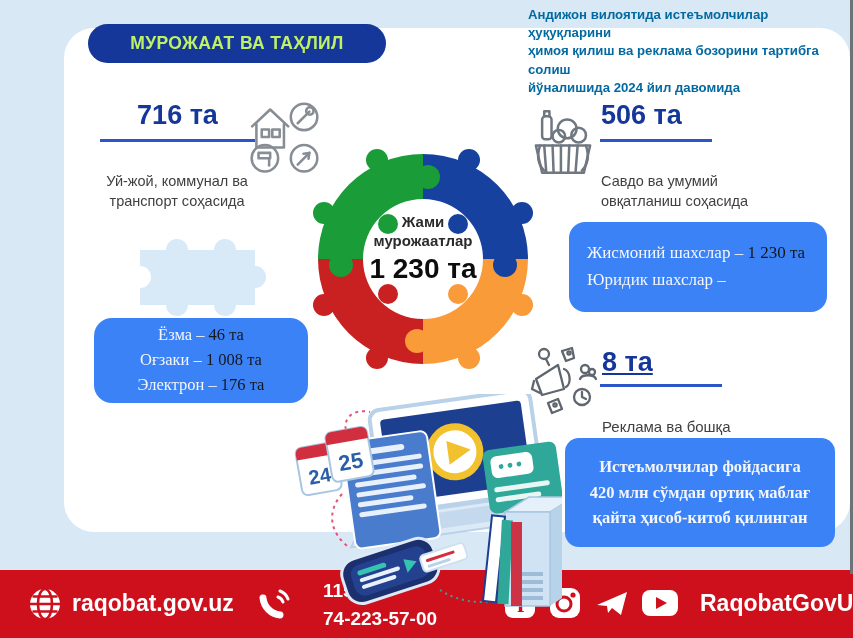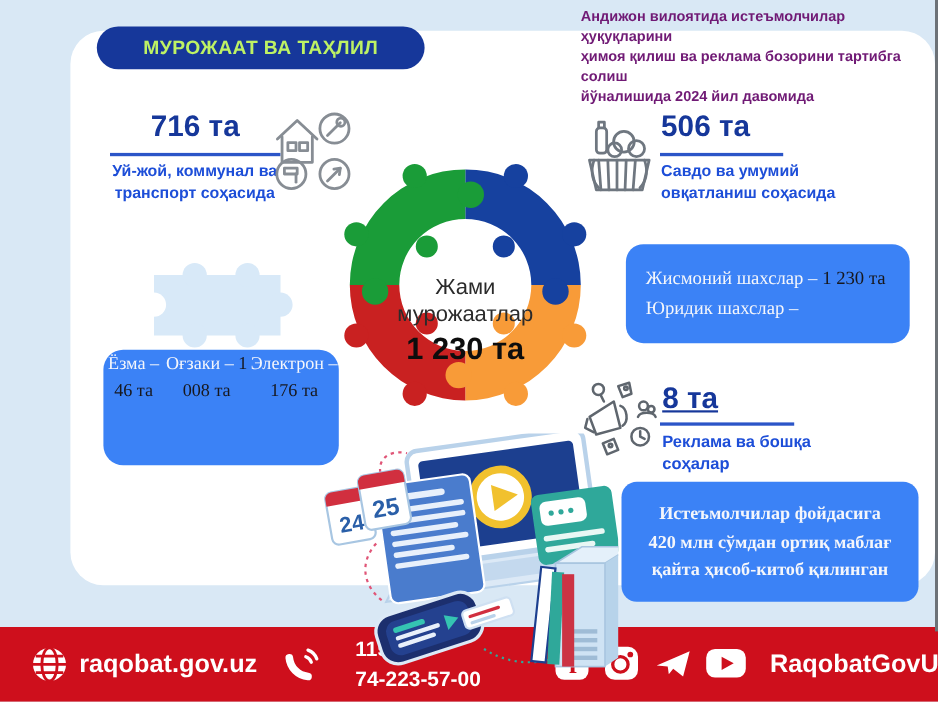--- a/index.html
+++ b/index.html
@@ -4,33 +4,33 @@
 <style>
   html,body{margin:0;padding:0;}
   #page{position:relative;width:853px;height:638px;background:#d9e8f5;
         font-family:"Liberation Sans",sans-serif;overflow:hidden;}
   .card{position:absolute;left:64px;top:28px;width:786px;height:504px;
         background:#ffffff;border-radius:30px;}
   .title-pill{position:absolute;left:88px;top:24px;width:298px;height:39px;
         background:#16379a;border-radius:20px;display:flex;align-items:center;justify-content:center;
         color:#bef264;font-size:17.5px;font-weight:bold;letter-spacing:.4px;z-index:4;}
   .subtitle{position:absolute;left:528px;top:6px;width:322px;font-size:13.2px;font-weight:bold;
-        color:#701a75;line-height:1.38;white-space:pre-line;z-index:4;}
+        color:#0369a1;line-height:1.38;white-space:pre-line;z-index:4;}
   .stat-value{position:absolute;font-size:27px;font-weight:800;color:#16379a;z-index:4;}
   .uline{position:absolute;border-top:3px solid #2b55c8;z-index:4;}
-  .stat-label{position:absolute;font-size:14.5px;font-weight:bold;color:#1d4ed8;
-        line-height:1.35;white-space:pre-line;z-index:4;}
+  .stat-label{position:absolute;font-size:14.5px;font-weight:normal;color:#404040;
+        line-height:1.35;white-space:pre-line;z-index:4;margin-top:25px;}
   .donut-wrap{position:absolute;left:301px;top:137px;width:244px;height:244px;z-index:3;}
   .donut-center{position:absolute;left:0;top:76px;width:244px;text-align:center;z-index:4;}
-  .donut-center .lbl{font-size:20px;font-weight:400;color:#2b2b2b;line-height:1.25;white-space:pre-line;margin-top:36px;}
+  .donut-center .lbl{font-size:15px;font-weight:700;color:#2b2b2b;line-height:1.25;white-space:pre-line;}
   .donut-center .val{font-size:28px;font-weight:800;color:#0d0d0d;margin-top:2px;}
   .bluebox{position:absolute;background:#3b82f6;border-radius:18px;z-index:4;
         font-family:"Liberation Serif",serif;color:#f4f6fb;}
   .bluebox .v{color:#17171c;}
-  #form-box{left:94px;top:318px;width:214px;height:105px;display:flex;flex-direction:row;
+  #form-box{left:94px;top:318px;width:214px;height:85px;display:flex;flex-direction:column;
         justify-content:center;text-align:center;font-size:16.5px;line-height:1.5;}
   #applicant-box{left:569px;top:222px;width:258px;height:90px;box-sizing:border-box;
         padding:17px 18px;font-size:17px;line-height:1.6;border-radius:16px;}
   #result-box{left:565px;top:438px;width:270px;height:109px;display:flex;align-items:center;
         justify-content:center;text-align:center;font-weight:bold;font-size:16.5px;
         line-height:1.55;white-space:pre-line;border-radius:14px;}
   .icon-abs{position:absolute;z-index:4;}
   .footer{position:absolute;left:0;top:570px;width:853px;height:68px;background:#ce0f1c;z-index:3;}
   .footer .txt{position:absolute;color:#fff;font-weight:bold;}
   #site-label{left:72px;top:20px;font-size:23px;}

